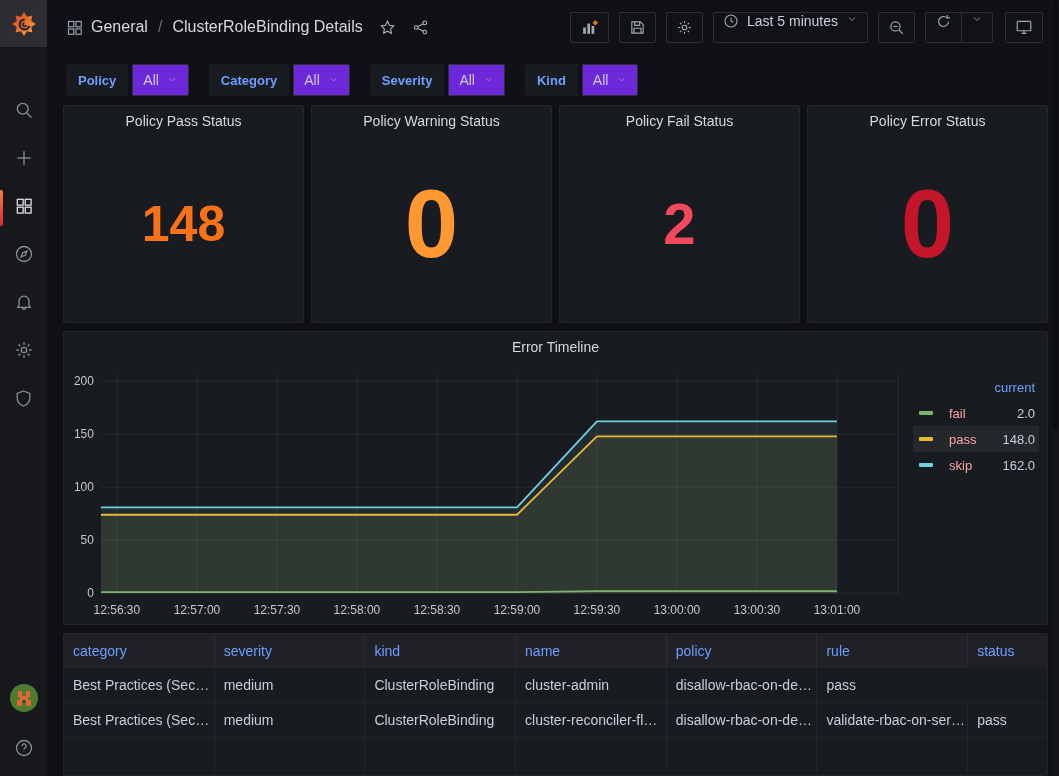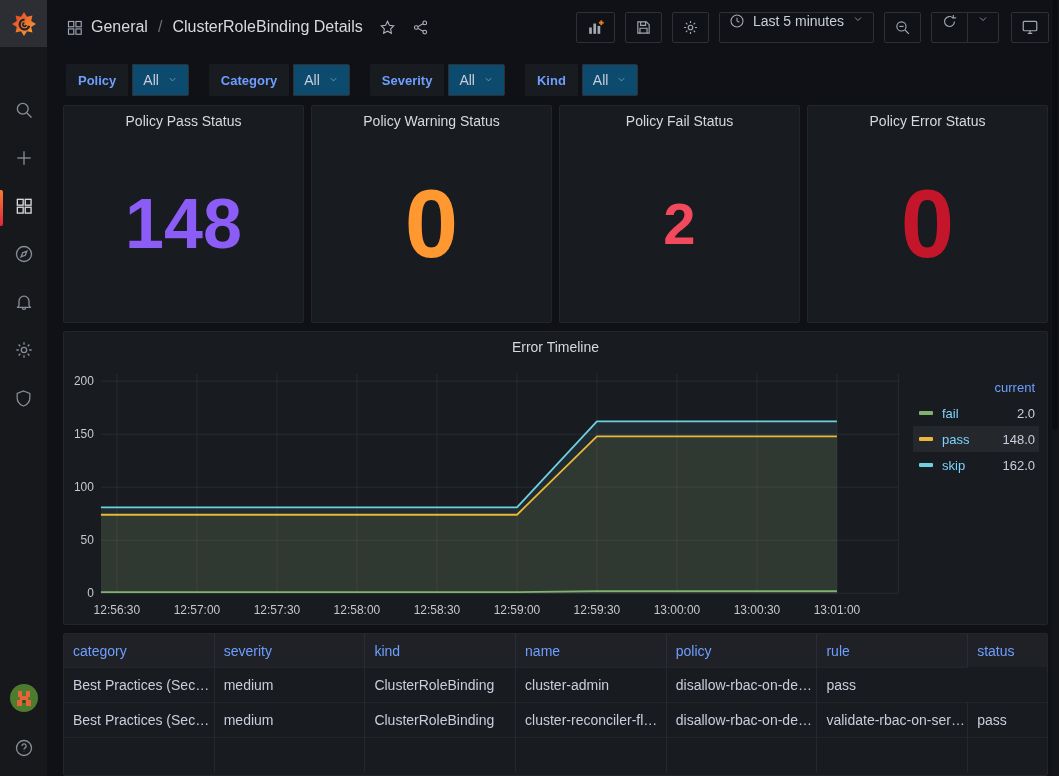--- a/index.html
+++ b/index.html
@@ -15,21 +15,21 @@
   .logo-box { width:47px; height:47px; background:#2c2e33; display:flex; align-items:center; justify-content:center; cursor:pointer; }
   .nav { margin-top:41px; display:flex; flex-direction:column; }
   .nav-item { position:relative; height:48px; display:flex; align-items:center; justify-content:center; cursor:pointer; }
   .nav-item svg { stroke:#878d96; fill:none; stroke-width:1.6; }
   .nav-item.active svg { stroke:#d8d9da; }
   .nav-item.active::before { content:""; position:absolute; left:0; top:6px; bottom:6px; width:3px;
      background:linear-gradient(#fb7b35,#e0263b); border-radius:0 2px 2px 0; }
   .sidebar-bottom { margin-top:auto; display:flex; flex-direction:column; align-items:center; gap:22px; padding-bottom:14px; }
 
   
-  .topbar { height:50px; display:flex; align-items:center; padding:4px 10px 0 19px; }
+  .topbar { height:50px; display:flex; align-items:center; padding:4px 16px 0 19px; }
   .breadcrumb { display:flex; align-items:center; gap:8px; font-size:16px; color:#d8d9da; }
   .breadcrumb .sep { color:#6e7077; padding:0 2px; }
   .crumb { cursor:pointer; }
   .bc-icon svg { stroke:#9fa7b3; fill:none; stroke-width:1.6; display:block; }
   .hd-icon { margin-left:8px; cursor:pointer; display:flex; align-items:center; }
   .hd-icon svg { stroke:#b2b6bc; fill:none; stroke-width:1.5; display:block; }
   .toolbar { margin-left:auto; display:flex; align-items:center; gap:10px; }
   .tb-btn { height:31px; min-width:36px; border:1px solid #2e3036; border-radius:2px; background:#101218;
     display:flex; align-items:center; justify-content:center; padding:0 9px; cursor:pointer; }
   .tb-btn svg { stroke:#a3a9b1; fill:none; stroke-width:1.6; display:block; }
@@ -38,21 +38,21 @@
   .tb-group .seg + .seg { border-left:1px solid #2e3036; }
   .tb-group svg { stroke:#a3a9b1; fill:none; stroke-width:1.6; display:block; }
   .time-text { font-size:14px; color:#c7d0d9; font-weight:500; margin:0 8px; white-space:nowrap; }
   .tb-monitor { margin-left:2px; }
 
   
   .filters { display:flex; align-items:center; gap:20px; padding:14px 0 0 19px; height:46px; }
   .filter-group { display:flex; align-items:stretch; height:32px; }
   .filter-label { background:#181b1f; color:#6e9fff; font-size:13px; font-weight:700;
      display:flex; align-items:center; padding:0 12px; border-radius:2px 0 0 2px; }
-  .filter-value { background:#0c4a6e; border:1px solid #2e3036; border-radius:0 2px 2px 0; margin-left:4px;
+  .filter-value { background:#6d28d9; border:1px solid #2e3036; border-radius:0 2px 2px 0; margin-left:4px;
      display:flex; align-items:center; gap:8px; padding:0 10px; font-size:14px; color:#ccccdc; cursor:pointer; }
   .filter-value svg { stroke:#a3a9b1; fill:none; stroke-width:1.6; }
 
   
   .dash { flex:1; margin:9px 11px 0 16px; display:flex; flex-direction:column; gap:8px; min-height:0; }
   .panel { background:#181b1f; border:1px solid #23252b; border-radius:2px; position:relative; }
   .panel-title { text-align:center; font-size:14px; font-weight:500; color:#d8d9da; padding-top:7px; height:30px; }
 
   .stats-row { display:flex; gap:7px; height:218px; flex-shrink:0; }
   .stat-panel { flex:1; display:flex; flex-direction:column; }
@@ -60,21 +60,21 @@
 
   .timeline-panel { height:294px; flex-shrink:0; }
   .timeline-svg { position:absolute; left:0; top:0; width:100%; height:100%; }
   .grid-line { stroke:rgba(204,204,220,0.09); stroke-width:1; }
   .tick-label { fill:#c7c8cd; font-size:12px; font-family:"Liberation Sans",sans-serif; }
   .legend { position:absolute; top:44px; right:8px; width:126px; font-size:13px; }
   .legend-header { text-align:right; color:#6e9fff; padding-right:4px; height:24px; line-height:24px; }
   .legend-row { display:flex; align-items:center; height:26px; padding:0 4px 0 6px; cursor:pointer; border-radius:1px; }
   .legend-row.hl { background:rgba(204,204,220,0.07); }
   .legend-swatch { width:14px; height:4px; border-radius:1px; flex-shrink:0; }
-  .legend-name { margin-left:9px; color:#7dd3fc; }
+  .legend-name { margin-left:16px; color:#fca5a5; }
   .legend-val { margin-left:auto; color:#ccccdc; }
 
   .table-panel { flex:1; min-height:0; overflow:hidden; display:flex; flex-direction:column; }
   .t-grid { display:grid; grid-template-columns:151fr 151fr 151fr 151fr 151fr 151fr 79fr; }
   .t-head { background:#1f2127; }
   .t-cell { font-size:14px; padding:0 9px; height:35px; display:flex; align-items:center;
      border-right:1px solid rgba(204,204,220,0.07); white-space:nowrap; overflow:hidden; }
   .t-head .t-cell { color:#6e9fff; height:33px; cursor:pointer; }
   .t-row .t-cell { border-top:1px solid rgba(204,204,220,0.06); color:#ccccdc; }
   .t-cell:last-child { border-right:none; }
@@ -348,21 +348,21 @@
               </svg></span>
         </span>
       </div>
     </div>
 
     <div class="dash">
 
       <div class="stats-row">
         <div class="panel stat-panel">
           <div class="panel-title">Policy Pass Status</div>
-          <div class="stat-value" style="color: #8b5cf6; font-size: 70px;">148</div>
+          <div class="stat-value" style="color: #f97316; font-size: 50px;">148</div>
         </div>
         <div class="panel stat-panel">
           <div class="panel-title">Policy Warning Status</div>
           <div class="stat-value" style="color: rgb(255, 152, 48); font-size: 96px;">0</div>
         </div>
         <div class="panel stat-panel">
           <div class="panel-title">Policy Fail Status</div>
           <div class="stat-value" style="color: rgb(242, 73, 92); font-size: 58px;">2</div>
         </div>
         <div class="panel stat-panel">

